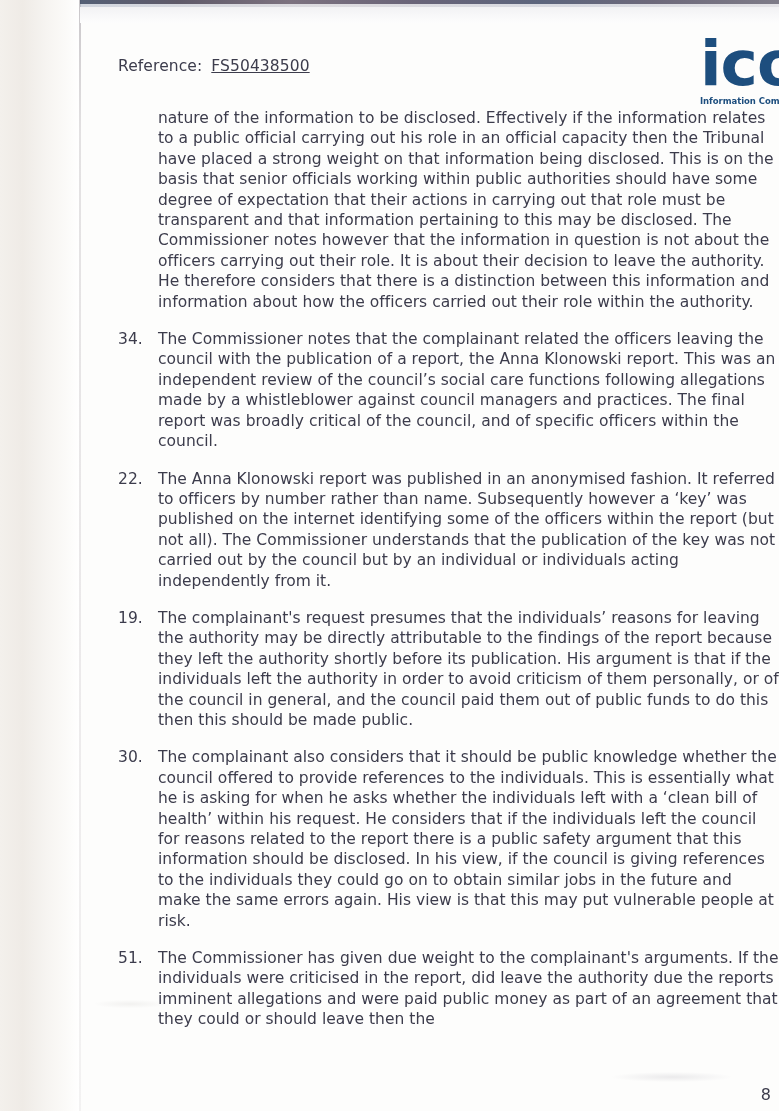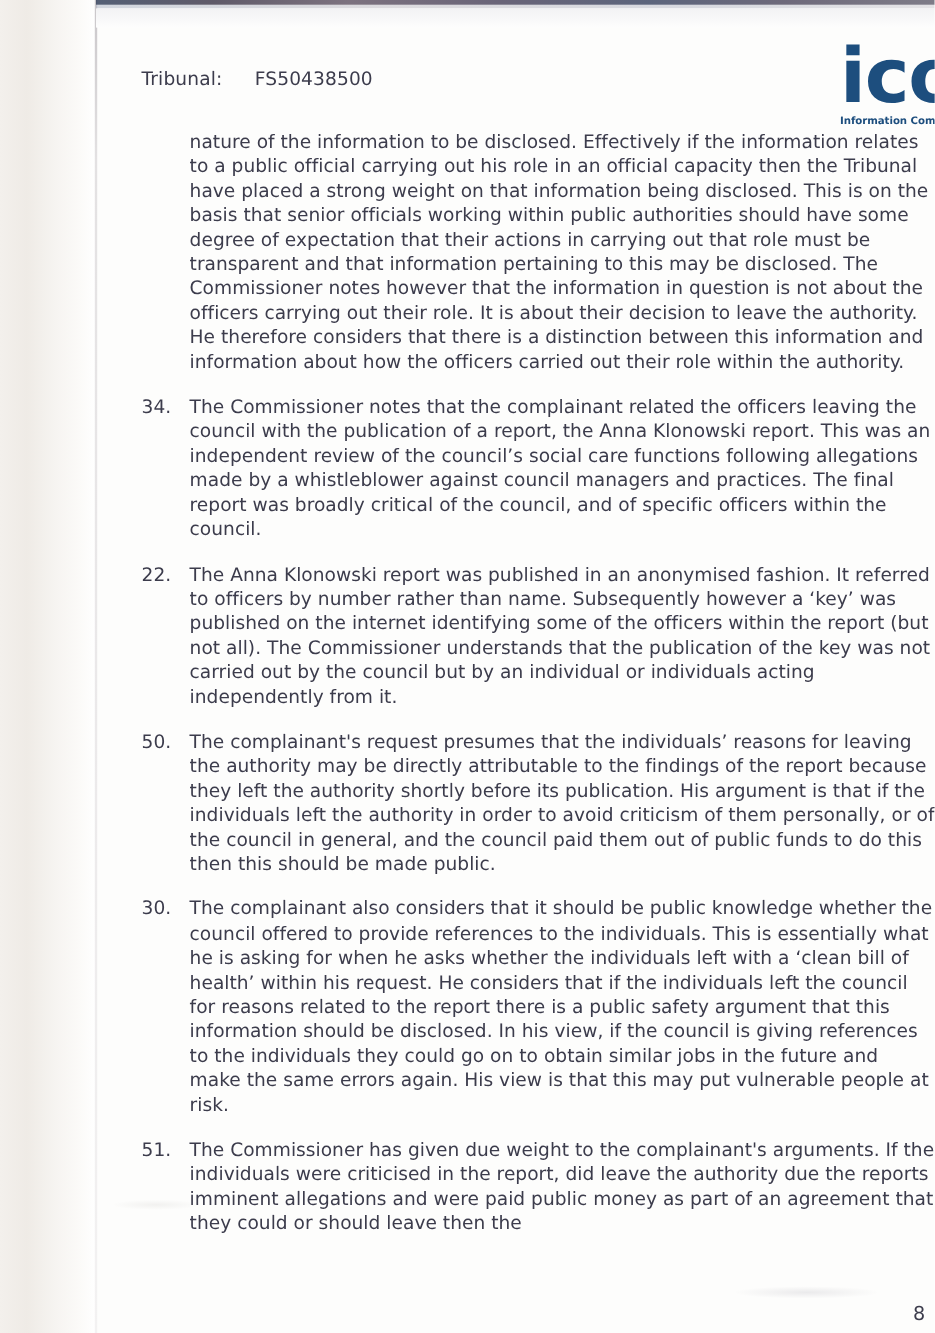--- a/index.html
+++ b/index.html
@@ -60,21 +60,21 @@
   
   .reference {
     position: absolute;
     left: 118px;
     top: 57px;
     font-size: 15.5px;
     letter-spacing: 0.1px;
     white-space: nowrap;
     color: #3c3c4c;
   }
-  .reference .ref-value { margin-left: 27px; }
+  .reference .ref-value { margin-left: 9px; text-decoration: underline; }
 
   .logo-block {
     position: absolute;
     left: 700px;
     top: 33px;
     width: 120px;
     overflow: visible;
   }
   .logo-wordmark {
     font-family: "DejaVu Sans", sans-serif;
@@ -156,42 +156,42 @@
 
 <div class="page">
 
   <div class="scan-left-gutter"></div>
   <div class="scan-left-edge"></div>
   <div class="scan-top-band"></div>
   <div class="scan-top-band2"></div>
   <div class="scan-top-fade"></div>
 
   <div class="reference">
-    <span>Tribunal:</span><span class="ref-value">FS50438500</span>
+    <span>Reference:</span><span class="ref-value">FS50438500</span>
   </div>
 
   <div class="logo-block">
     <div class="logo-wordmark">ico</div>
     <div class="logo-subtitle">Information Commissio</div>
   </div>
 
   <div class="body-text">
       <div class="para continuation">
         <span class="para-text">nature of the information to be disclosed. Effectively if the information relates to a public official carrying out his role in an official capacity then the Tribunal have placed a strong weight on that information being disclosed. This is on the basis that senior officials working within public authorities should have some degree of expectation that their actions in carrying out that role must be transparent and that information pertaining to this may be disclosed. The Commissioner notes however that the information in question is not about the officers carrying out their role. It is about their decision to leave the authority. He therefore considers that there is a distinction between this information and information about how the officers carried out their role within the authority.</span>
       </div>
       <div class="para">
         <span class="para-num">34.</span>
         <span class="para-text">The Commissioner notes that the complainant related the officers leaving the council with the publication of a report, the Anna Klonowski report. This was an independent review of the council’s social care functions following allegations made by a whistleblower against council managers and practices. The final report was broadly critical of the council, and of specific officers within the council.</span>
       </div>
       <div class="para">
         <span class="para-num">22.</span>
         <span class="para-text">The Anna Klonowski report was published in an anonymised fashion. It referred to officers by number rather than name. Subsequently however a ‘key’ was published on the internet identifying some of the officers within the report (but not all). The Commissioner understands that the publication of the key was not carried out by the council but by an individual or individuals acting independently from it.</span>
       </div>
       <div class="para">
-        <span class="para-num">50.</span>
+        <span class="para-num">19.</span>
         <span class="para-text">The complainant's request presumes that the individuals’ reasons for leaving the authority may be directly attributable to the findings of the report because they left the authority shortly before its publication. His argument is that if the individuals left the authority in order to avoid criticism of them personally, or of the council in general, and the council paid them out of public funds to do this then this should be made public.</span>
       </div>
       <div class="para">
         <span class="para-num">30.</span>
         <span class="para-text">The complainant also considers that it should be public knowledge whether the council offered to provide references to the individuals. This is essentially what he is asking for when he asks whether the individuals left with a ‘clean bill of health’ within his request. He considers that if the individuals left the council for reasons related to the report there is a public safety argument that this information should be disclosed. In his view, if the council is giving references to the individuals they could go on to obtain similar jobs in the future and make the same errors again. His view is that this may put vulnerable people at risk.</span>
       </div>
       <div class="para">
         <span class="para-num">51.</span>
         <span class="para-text">The Commissioner has given due weight to the complainant's arguments. If the individuals were criticised in the report, did leave the authority due the reports imminent allegations and were paid public money as part of an agreement that they could or should leave then the</span>
       </div>

